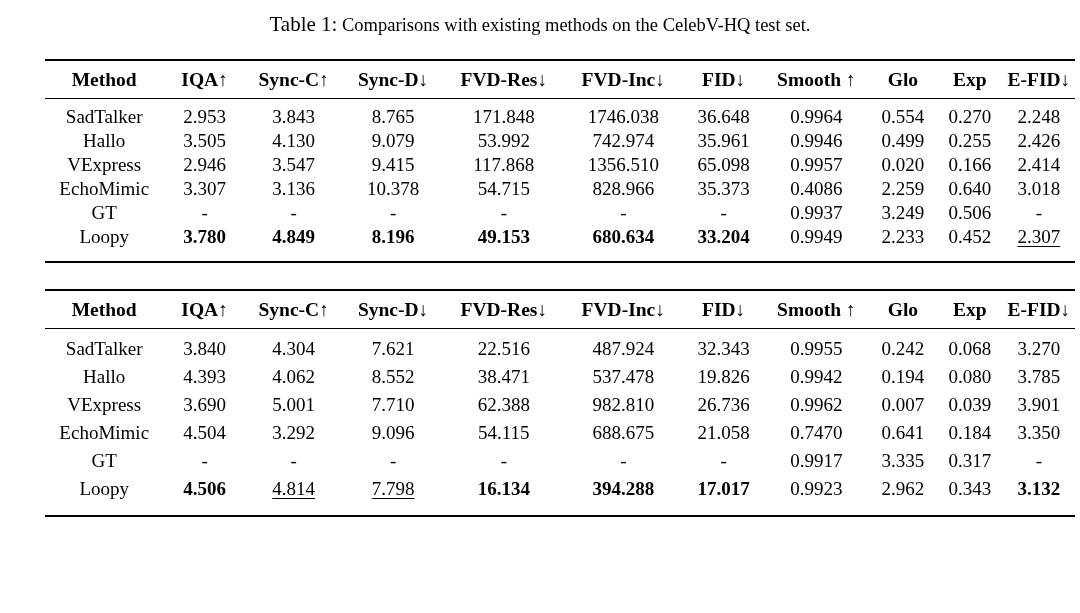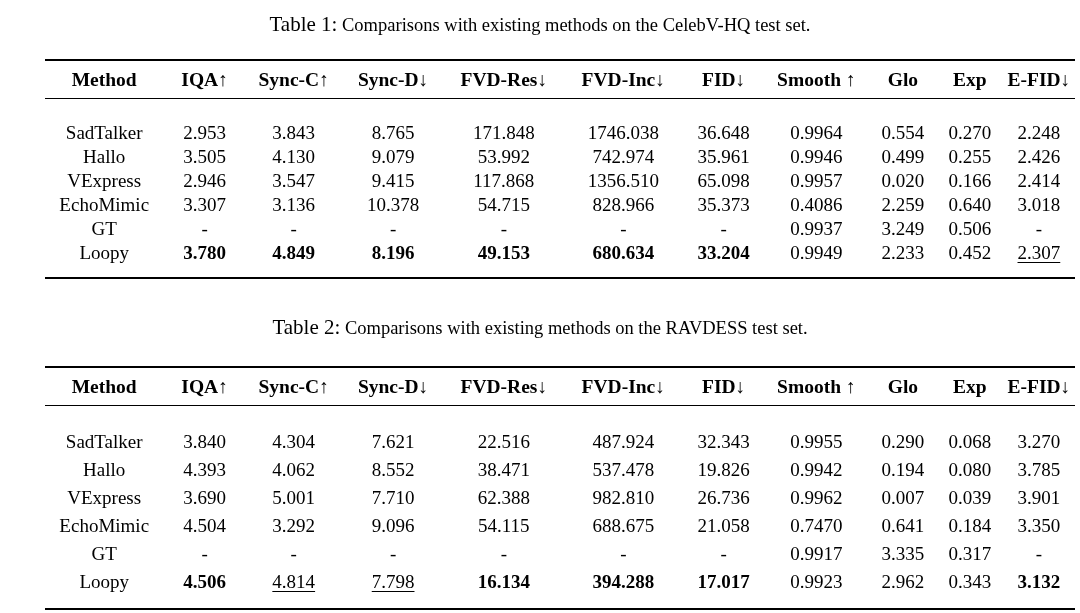--- a/index.html
+++ b/index.html
@@ -51,21 +51,21 @@
     font-family: Liberation Serif, serif;
   }
   table.results td {
     font-size: 19px;
     text-align: center;
     padding: 0;
     white-space: nowrap;
   }
   .tbl-1 tbody td { height: 24px; }
   .tbl-2 tbody td { height: 28px; }
-  table.results tbody tr:first-child td { padding-top: 22px; }
+  table.results tbody tr:first-child td { padding-top: 6px; }
   table.results tbody tr:last-child td { padding-bottom: 12px; }
 
   table.results td.b { font-weight: bold; }
   table.results td.u {
     text-decoration: underline;
     text-underline-offset: 3px;
   }
 </style>
 </head>
 <body>
@@ -180,23 +180,20 @@
           <td class="b">680.634</td>
           <td class="b">33.204</td>
           <td>0.9949</td>
           <td>2.233</td>
           <td>0.452</td>
           <td class="u">2.307</td>
         </tr>
       </tbody>
     </table>
 
-  <div class="caption caption-2">
-    <span class="cap-label">Table 2:</span><span class="cap-text"> Comparisons with existing methods on the RAVDESS test set.</span>
-  </div>
 
   <table class="results tbl-2">
     <colgroup>
       <col style="width:11.5%">
         <col style="width:8%">
         <col style="width:9.3%">
         <col style="width:10%">
       <col style="width:11.5%">
         <col style="width:11.7%">
         <col style="width:7.8%">
@@ -223,21 +220,21 @@
       <tbody>
         <tr>
           <td>SadTalker</td>
           <td>3.840</td>
           <td>4.304</td>
           <td>7.621</td>
           <td>22.516</td>
           <td>487.924</td>
           <td>32.343</td>
           <td>0.9955</td>
-          <td>0.290</td>
+          <td>0.242</td>
           <td>0.068</td>
           <td>3.270</td>
         </tr>
         <tr>
           <td>Hallo</td>
           <td>4.393</td>
           <td>4.062</td>
           <td>8.552</td>
           <td>38.471</td>
           <td>537.478</td>

